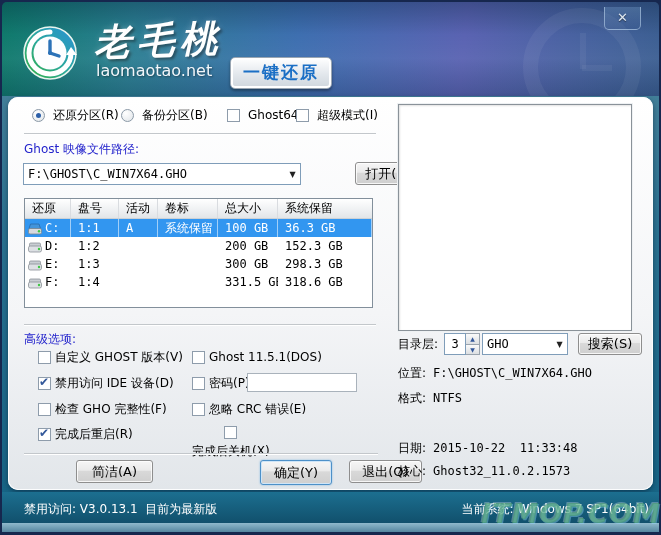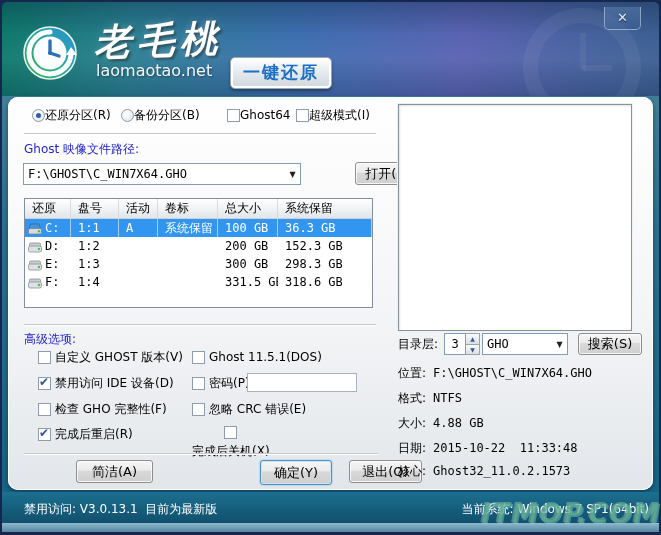--- a/index.html
+++ b/index.html
@@ -38,21 +38,21 @@
   
   .frame { position:absolute; left:2px; top:96px; width:657px; height:396px;
     background:linear-gradient(180deg,#417e98 0%,#2a7190 35%,#176485 100%); }
   .panel { position:absolute; left:6px; top:1px; width:645px; height:393px; border-radius:10px;
     background:linear-gradient(180deg,#ffffff 0%,#f4f5f7 55%,#e2e6ea 100%);
     box-shadow:0 2px 5px rgba(0,10,30,.45), inset 0 0 0 1px #fbfcfd; }
 
   .sep { position:absolute; height:0; border-top:1px solid #c3c7cb; border-bottom:1px solid #ffffff; }
 
   
-  .opt { position:absolute; top:10px; height:16px; display:flex; align-items:center; gap:0; cursor:pointer; }
+  .opt { position:absolute; top:10px; height:16px; display:flex; align-items:center; gap:8px; cursor:pointer; }
   .radio { width:13px; height:13px; border-radius:50%; border:1px solid #8b99a7; position:relative;
     background:radial-gradient(circle at 35% 30%, #ffffff, #dfe4e8); flex:0 0 auto; }
   .radio.checked::after { content:""; position:absolute; left:3px; top:3px; width:5px; height:5px;
     border-radius:50%; background:#2c5fa8; }
   .checkbox { width:13px; height:13px; border:1px solid #8e9cab; background:#fff; position:relative; flex:0 0 auto; }
   .checkbox .mark { display:none; position:absolute; left:0px; top:-3px; color:#33589a; font-size:12px; font-weight:bold; }
   .checkbox.checked .mark { display:block; }
 
   .blue-label { color:#2424cc; }
   .mono { font-family:"DejaVu Sans Mono","Liberation Mono",monospace; }
@@ -333,24 +333,20 @@
       </div>
 
       <div class="info-row" style="top:268px;">
         <span>位置:</span>
         <span class="mono">F:\GHOST\C_WIN7X64.GHO</span>
       </div>
       <div class="info-row" style="top:293px;">
         <span>格式:</span>
         <span class="mono">NTFS</span>
       </div>
-      <div class="info-row" style="top:318px;">
-        <span>大小:</span>
-        <span class="mono">4.88 GB</span>
-      </div>
       <div class="info-row" style="top:343px;">
         <span>日期:</span>
         <span class="mono pre">2015-10-22  11:33:48</span>
       </div>
       <div class="info-row" style="top:366px;">
         <span>核心:</span>
         <span class="mono">Ghost32_11.0.2.1573</span>
       </div>
 
     </div>

